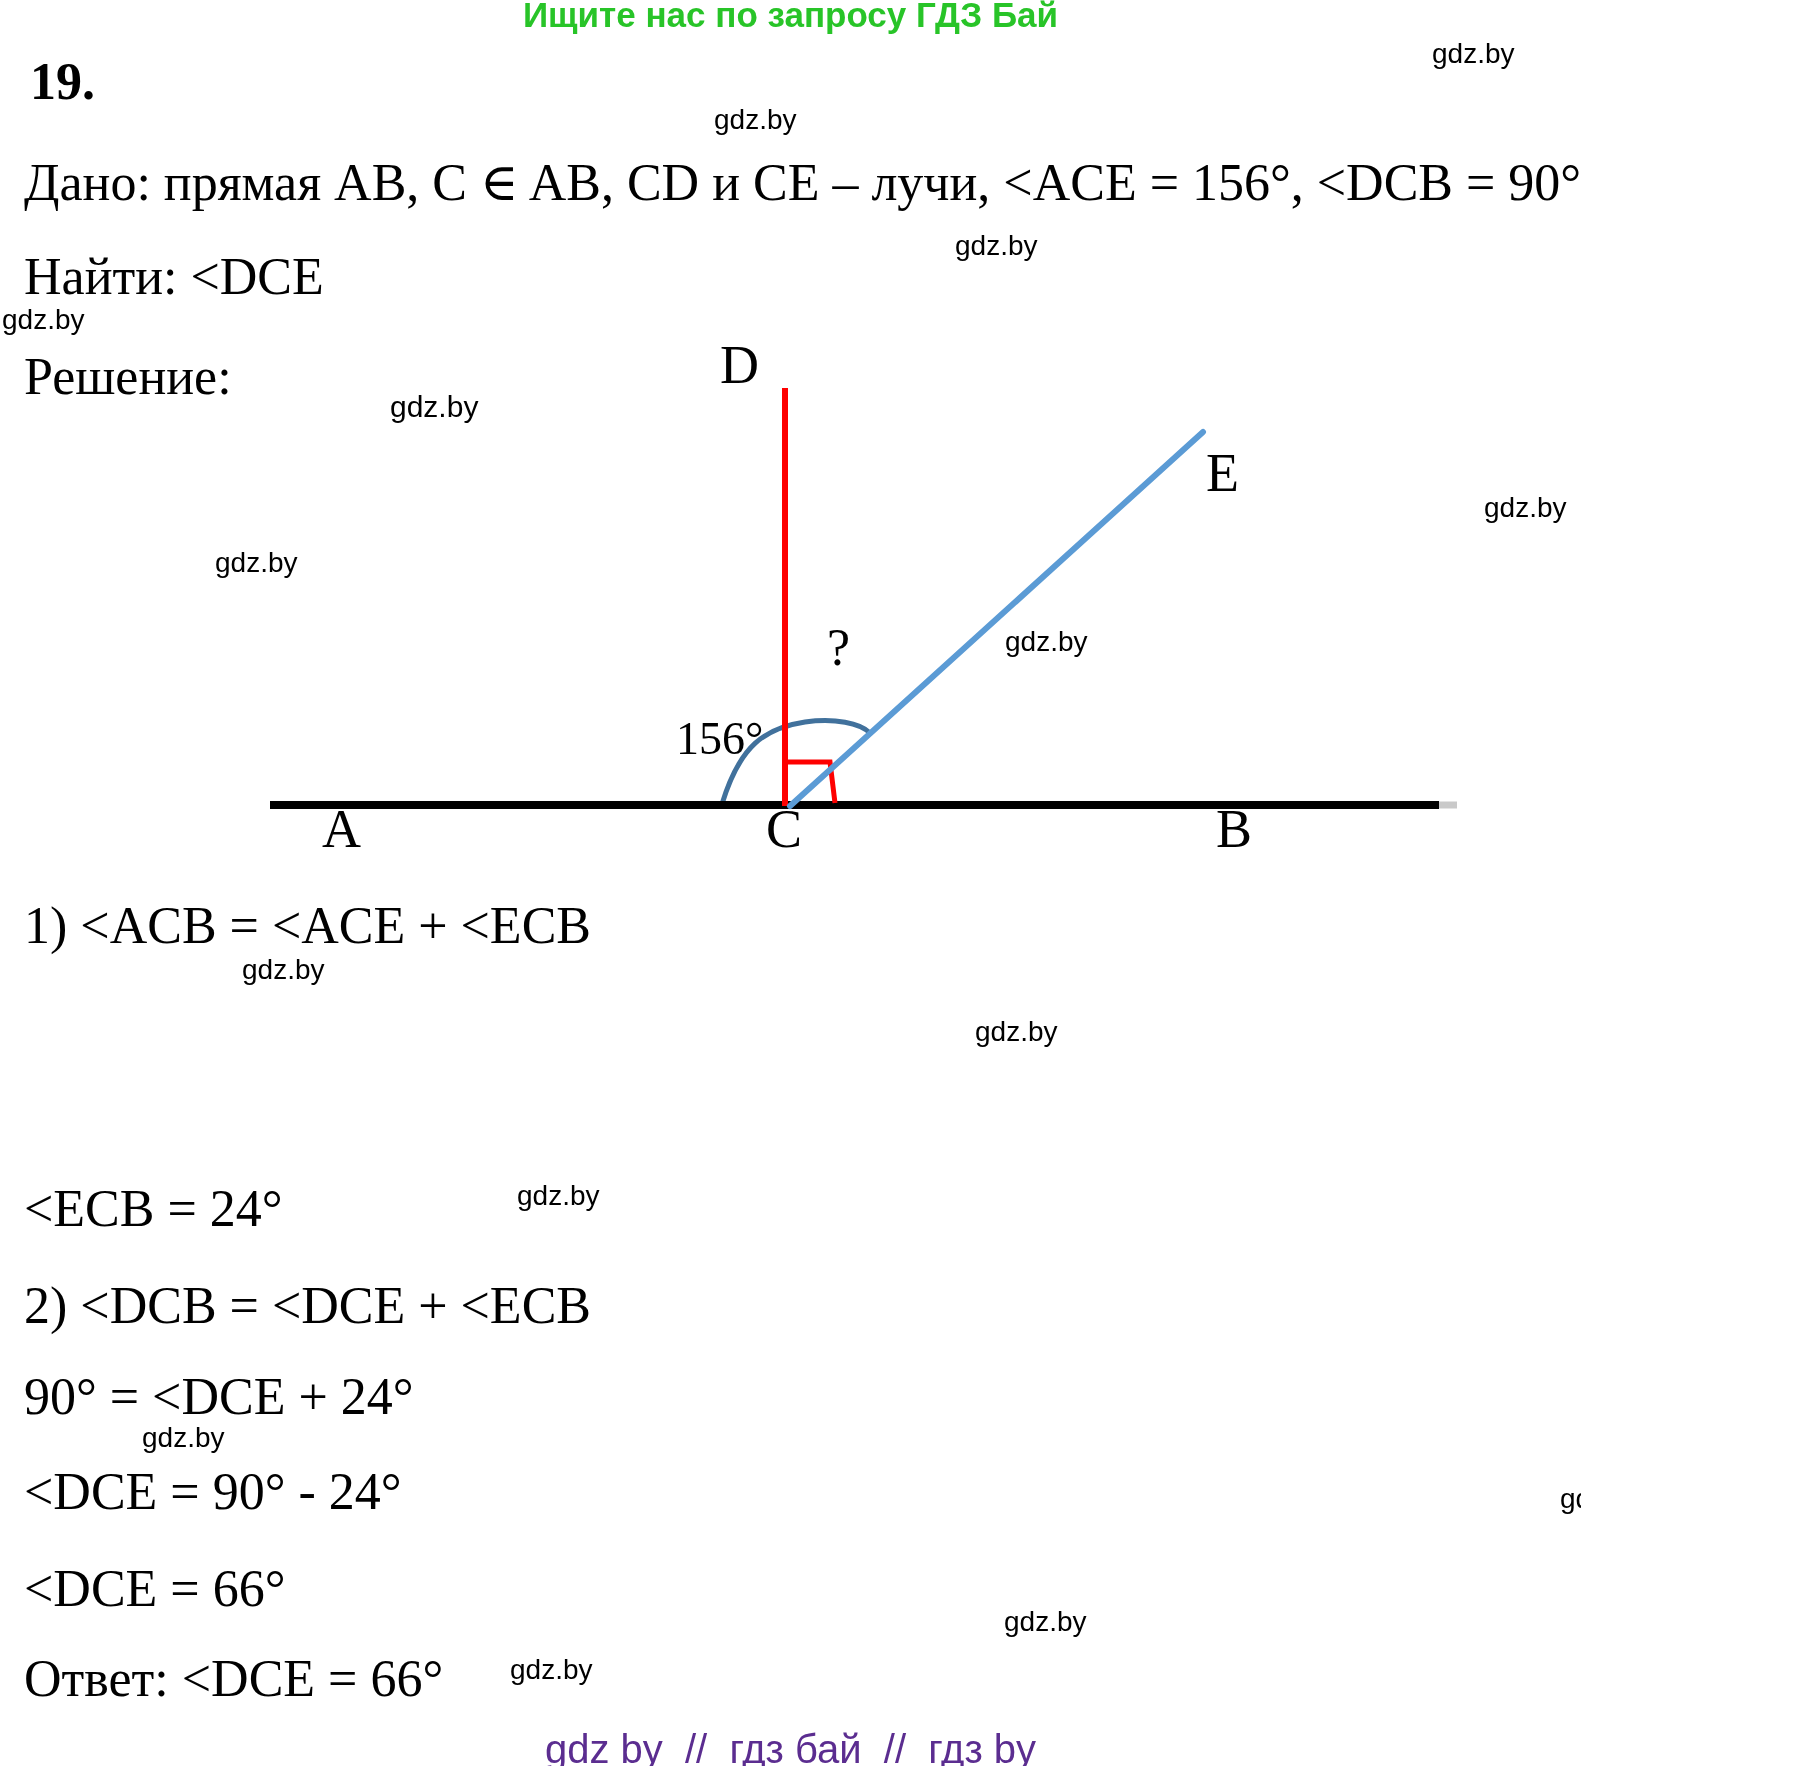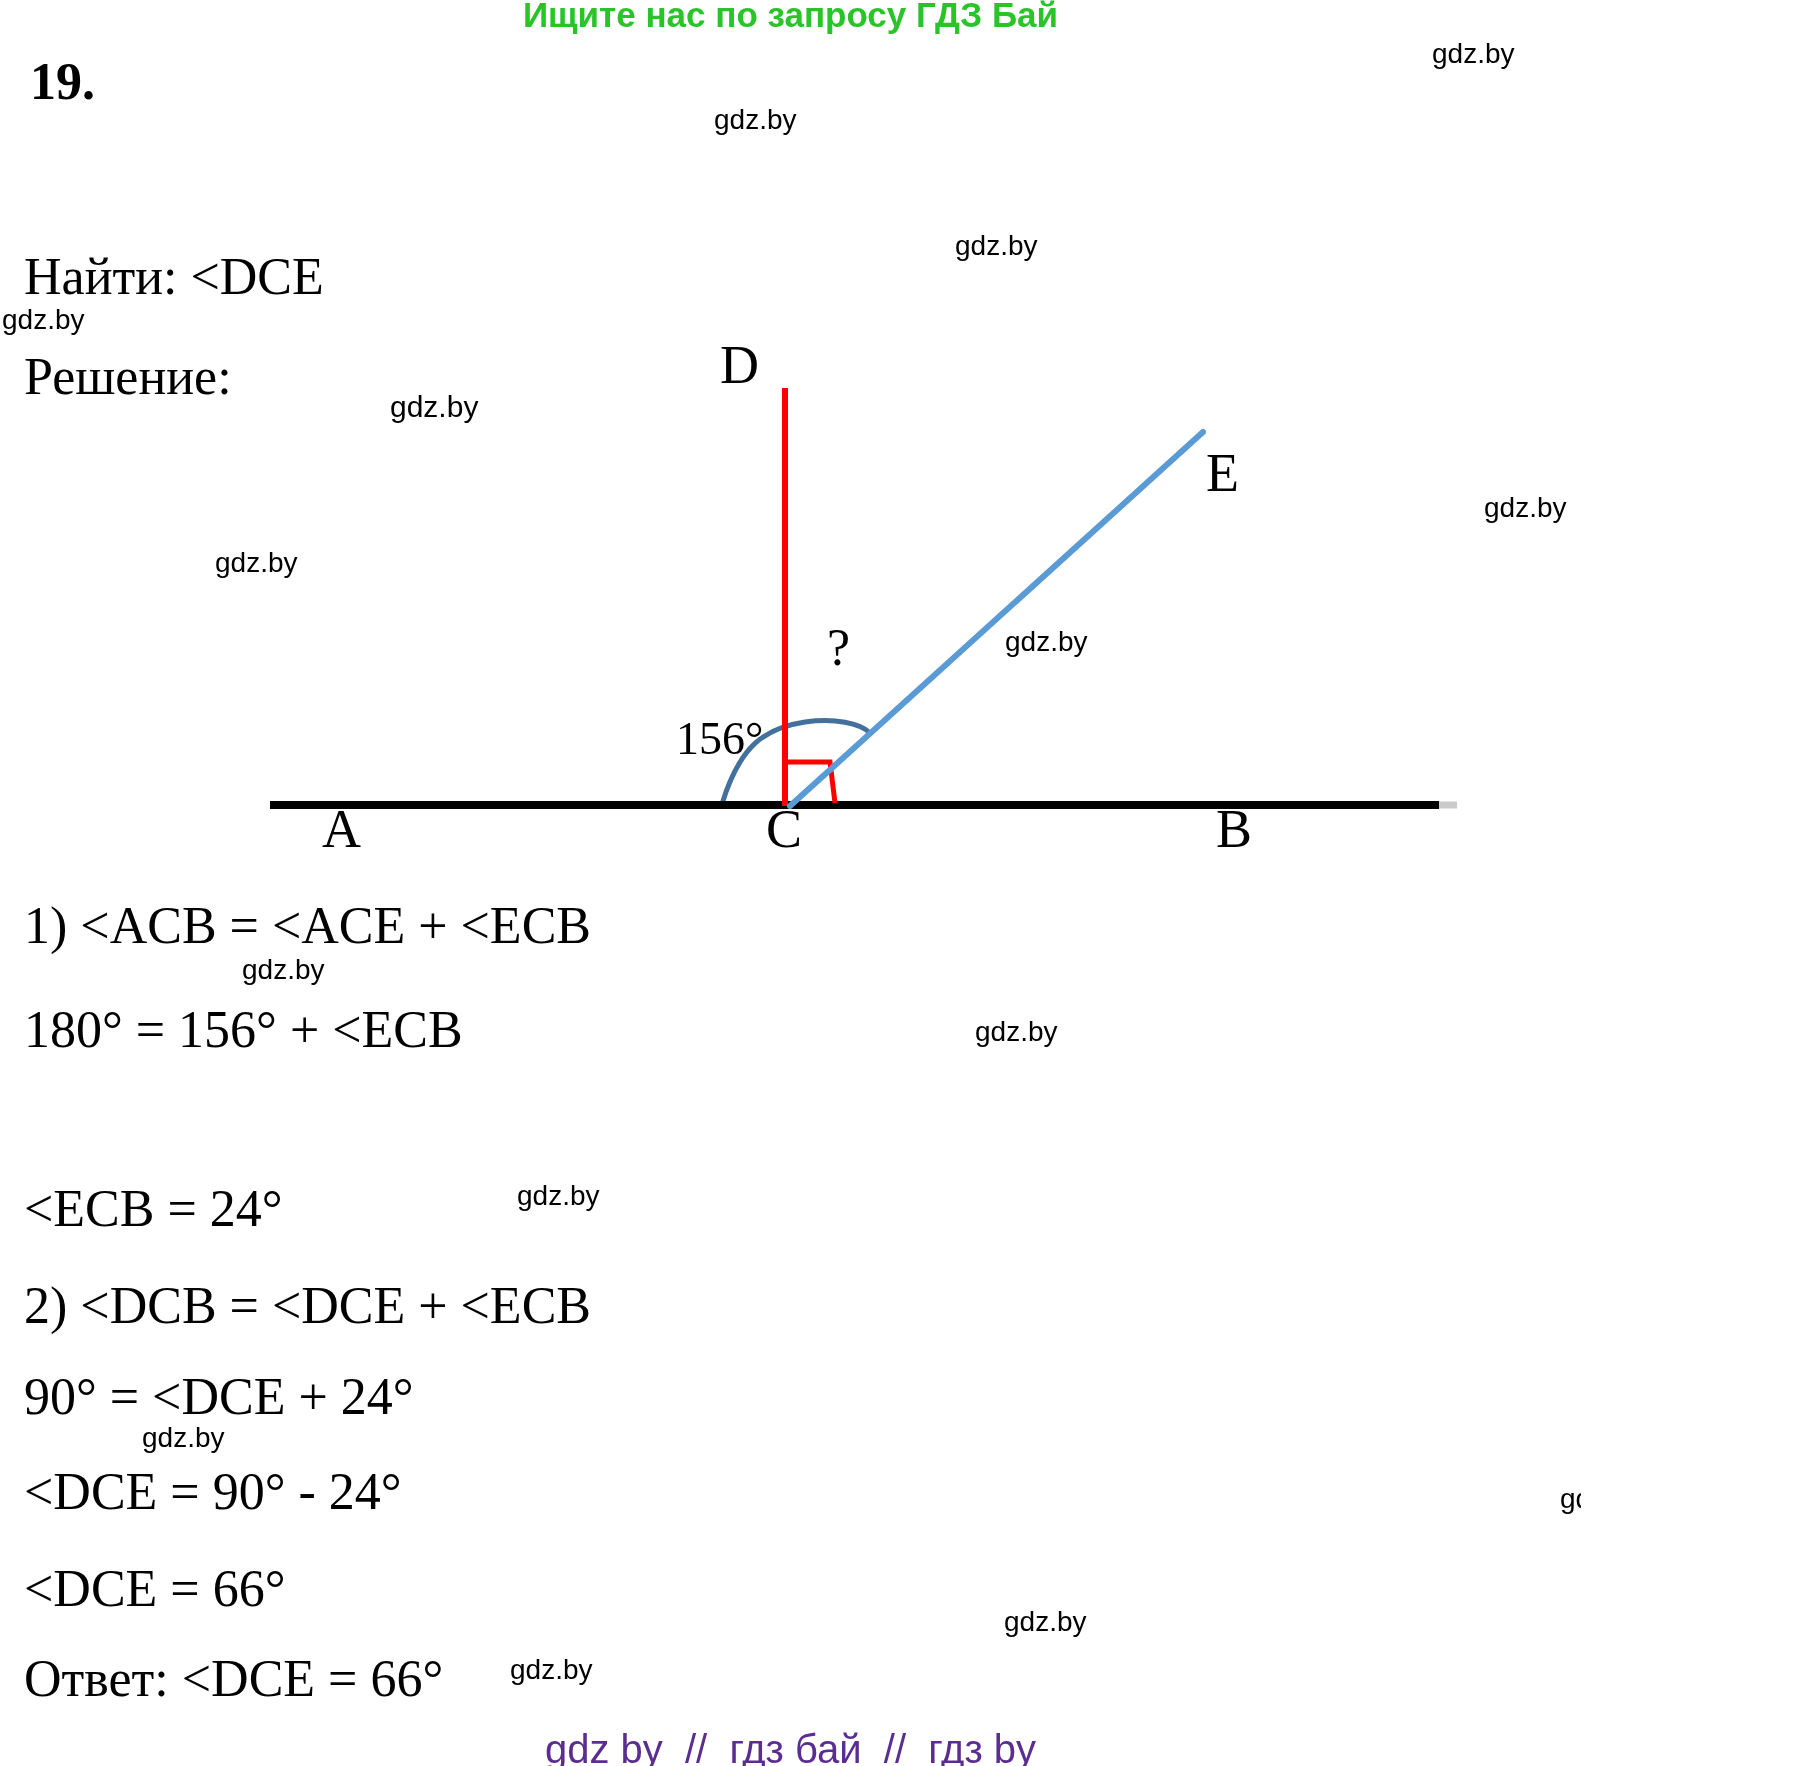--- a/index.html
+++ b/index.html
@@ -39,20 +39,21 @@
 </style>
 </head>
 <body>
 
 <div class="page">
 
   <div class="promo" style="color: rgb(40, 196, 40);">Ищите нас по запросу ГДЗ Бай</div>
 
   <div class="probnum">19.</div>
 
+  <div class="doc" style="top:154px;">Дано: прямая AB, C ∈ AB, CD и CE – лучи, &lt;ACE = 156°, &lt;DCB = 90°</div>
   <div class="doc" style="top:248px;">Найти: &lt;DCE</div>
   <div class="doc" style="top:348px;">Решение:</div>
 
   <svg class="diagram-svg" width="1815" height="1766" viewBox="0 0 1815 1766">
 
     <path d="M 722 804 C 740 745, 765 728, 805 722 C 835 718, 860 723, 870 733" fill="none" stroke="#41719c" stroke-width="5"></path>
 
     <line x1="270" y1="805" x2="1439" y2="805" stroke="#000000" stroke-width="8"></line>
     <line x1="1439" y1="805" x2="1457" y2="805" stroke="#c9c9c9" stroke-width="7"></line>
 
@@ -65,21 +66,20 @@
 
   <div class="dlabel" style="left:720px;top:338px;">D</div>
   <div class="dlabel" style="left:1206px;top:446px;">E</div>
   <div class="dlabel" style="left:322px;top:802px;">А</div>
   <div class="dlabel" style="left:766px;top:802px;">С</div>
   <div class="dlabel" style="left:1216px;top:802px;">В</div>
   <div class="dlabel" style="left:676px;top:716px;font-size:46px;">156°</div>
   <div class="dlabel" style="left:827px;top:622px;font-size:52px;">?</div>
 
   <div class="doc" style="top:897px;">1) &lt;ACB = &lt;ACE + &lt;ECB</div>
-  <div class="doc" style="top:1001px;">180° = 156° + &lt;ECB</div>
   <div class="doc" style="top:1180px;">&lt;ECB = 24°</div>
   <div class="doc" style="top:1277px;">2) &lt;DCB = &lt;DCE + &lt;ECB</div>
   <div class="doc" style="top:1368px;">90° = &lt;DCE + 24°</div>
   <div class="doc" style="top:1463px;">&lt;DCE = 90° - 24°</div>
   <div class="doc" style="top:1560px;">&lt;DCE = 66°</div>
 
   <div class="doc" style="top:1650px;">Ответ: &lt;DCE = 66°</div>
 
   <span class="wm" style="left:1432px;top:40px;">gdz.by</span>
   <span class="wm" style="left:714px;top:106px;">gdz.by</span>

